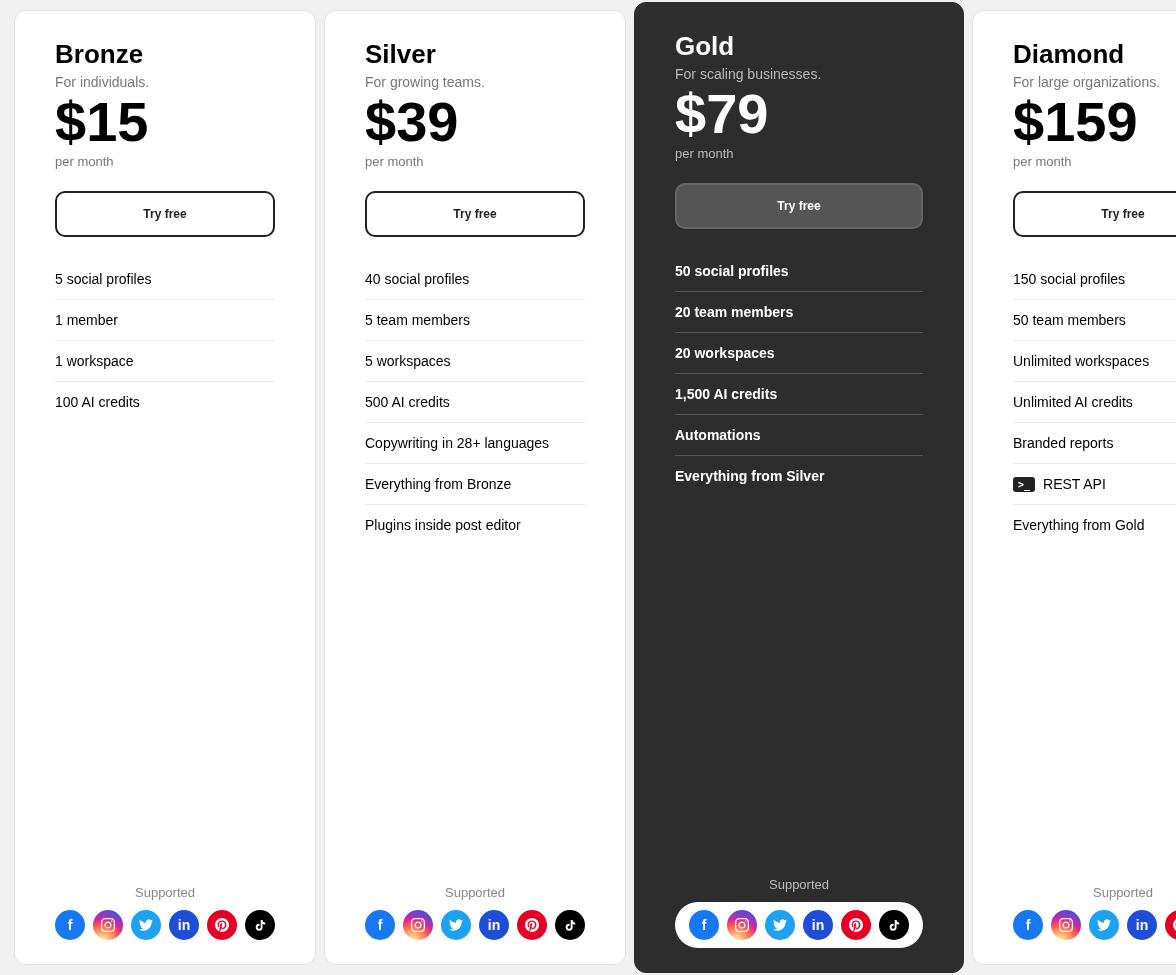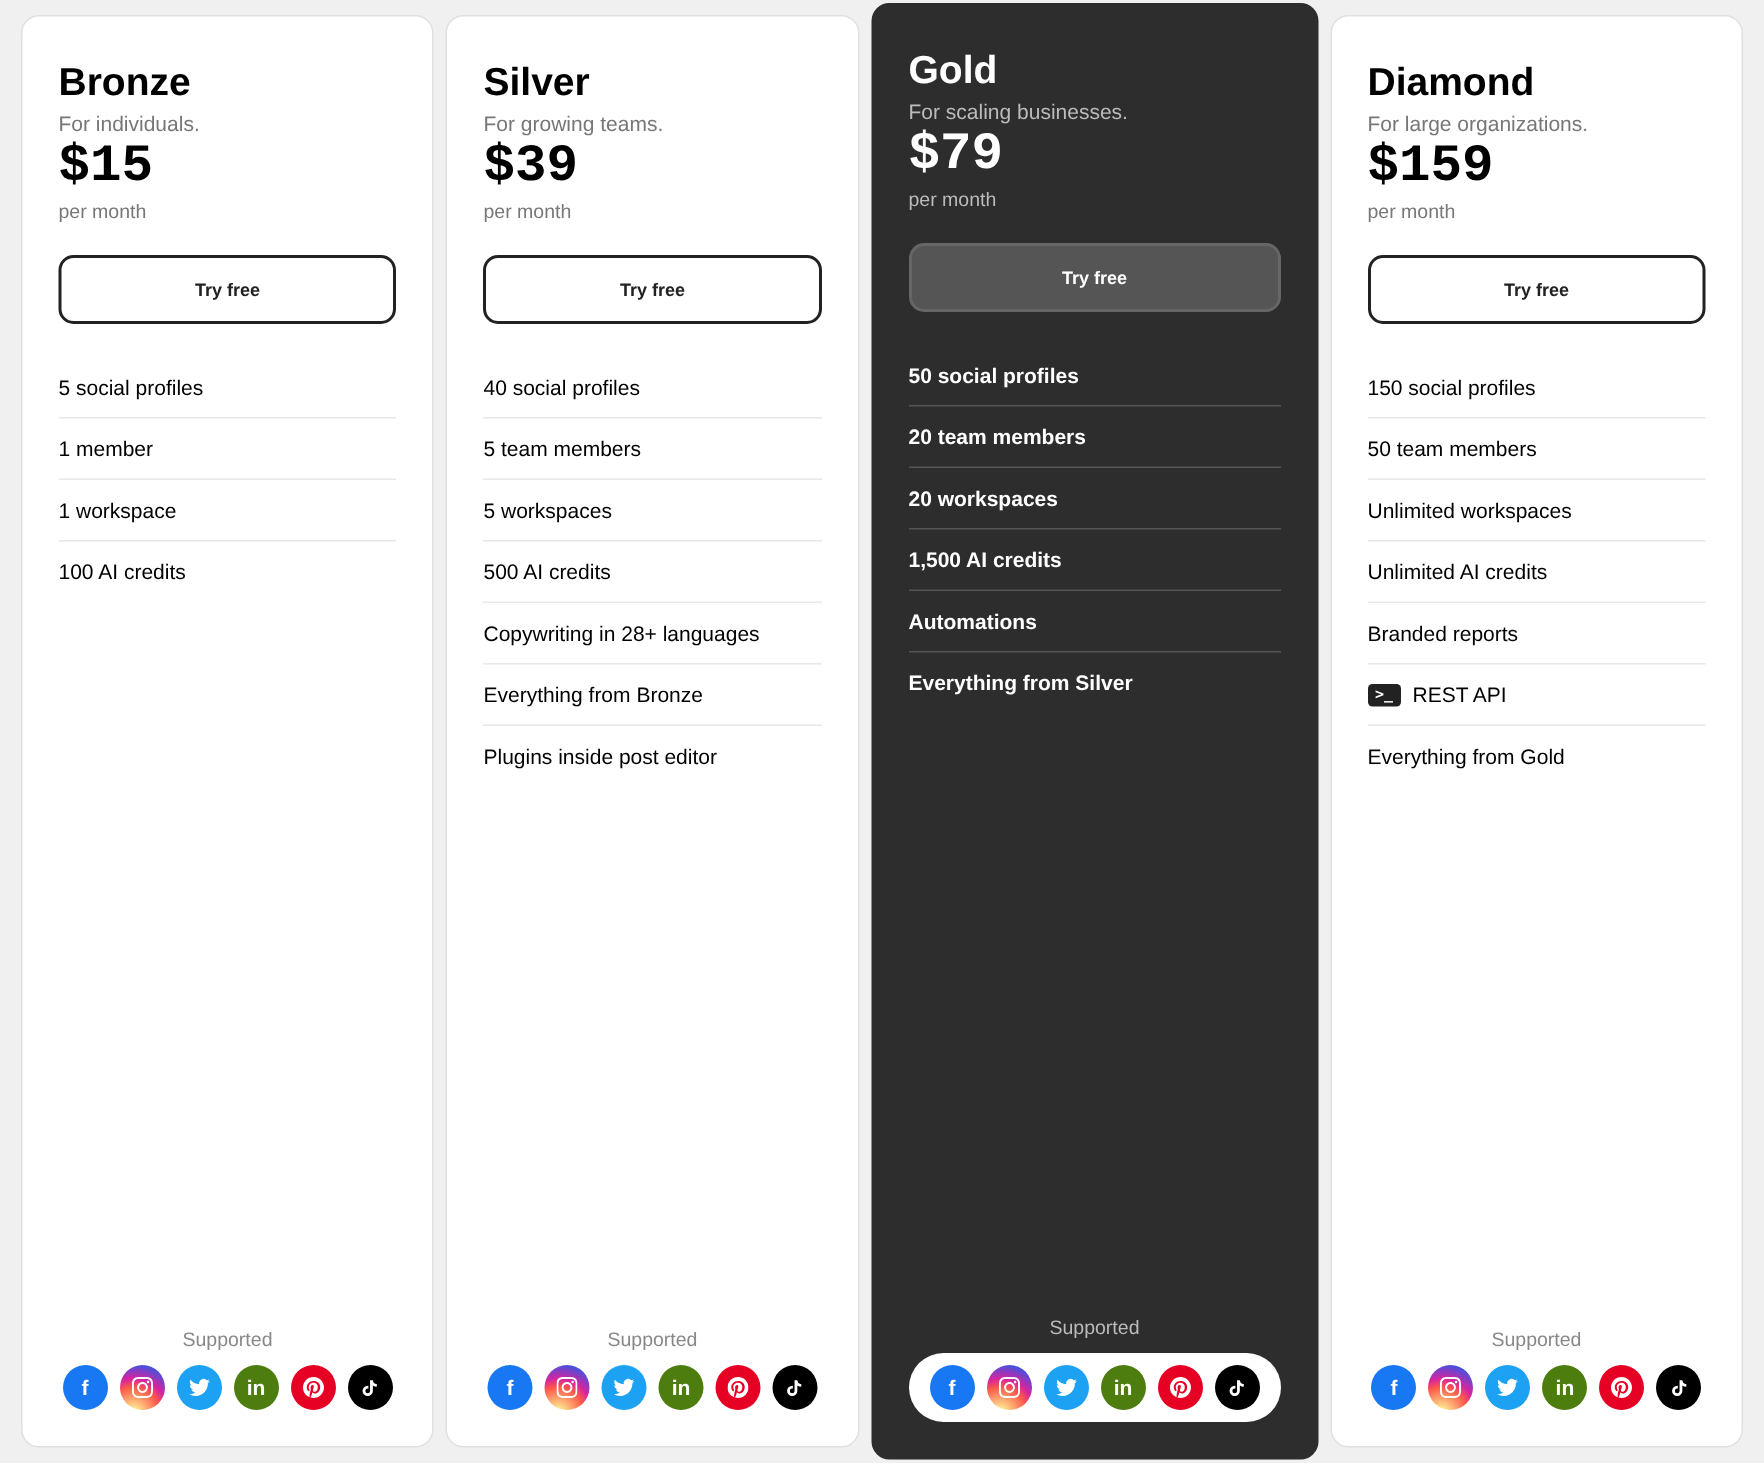--- a/index.html
+++ b/index.html
@@ -17,21 +17,21 @@
       gap: 0;
       width: 1156px;
       min-height: 955px;
       align-items: stretch;
     }
     .plan-card {
       flex: 1;
       background: #fff;
       border: 1px solid #e0e0e0;
       border-radius: 12px;
-      padding: 28px 24px 24px;
+      padding: 28px 40px 24px;
       display: flex;
       flex-direction: column;
       margin: 0 4px;
       position: relative;
     }
     .plan-card.gold {
       background: #2d2d2d;
       color: #fff;
       margin-top: -8px;
       margin-bottom: -8px;
@@ -46,25 +46,24 @@
     }
     .plan-desc {
       font-size: 14px;
       color: #777;
       margin-bottom: 4px;
     }
     .plan-card.gold .plan-desc {
       color: #bbb;
     }
     .plan-price {
-      font-size: 35px;
+      font-size: 56px;
       font-weight: 800;
       color: inherit;
       line-height: 1;
-      font-family: Liberation Mono, monospace;
     }
     .plan-period {
       font-size: 13px;
       color: #777;
       margin-bottom: 22px;
       margin-top: 4px;
     }
     .plan-card.gold .plan-period {
       color: #bbb;
     }
@@ -148,21 +147,21 @@
       display: flex;
       align-items: center;
       justify-content: center;
       font-size: 14px;
       font-weight: 700;
       flex-shrink: 0;
     }
     .social-fb { background: #1877F2; color: #fff; }
     .social-ig { background: radial-gradient(circle at 30% 107%, #fdf497 0%, #fdf497 5%, #fd5949 45%, #d6249f 60%, #285AEB 90%); color: #fff; }
     .social-tw { background: #1DA1F2; color: #fff; }
-    .social-li { background: #4d7c0f; color: #fff; }
+    .social-li { background: #1d4ed8; color: #fff; }
     .social-pi { background: #E60023; color: #fff; }
     .social-tk { background: #000; color: #fff; font-size: 12px; }
   </style>
 </head>
 <body>
 
 <div class="pricing-container">
 
   <div class="plan-card">
     <div class="plan-name">Bronze</div>

